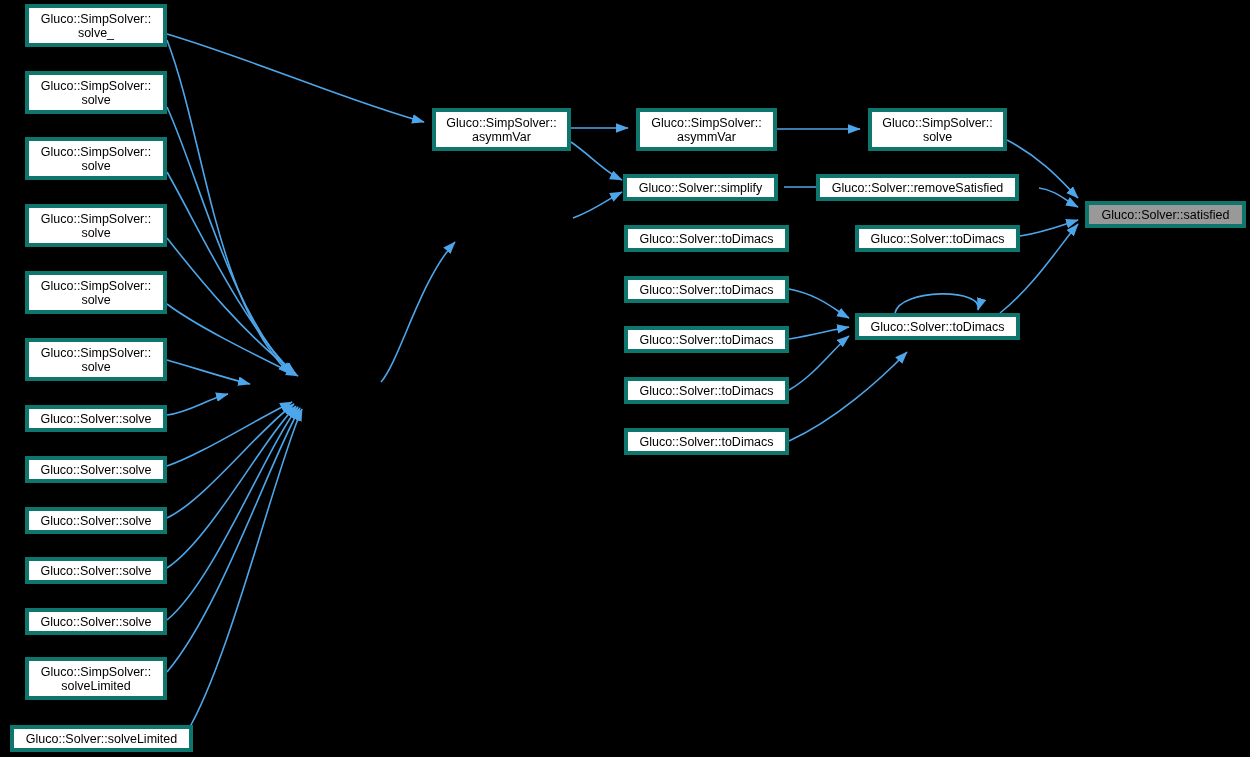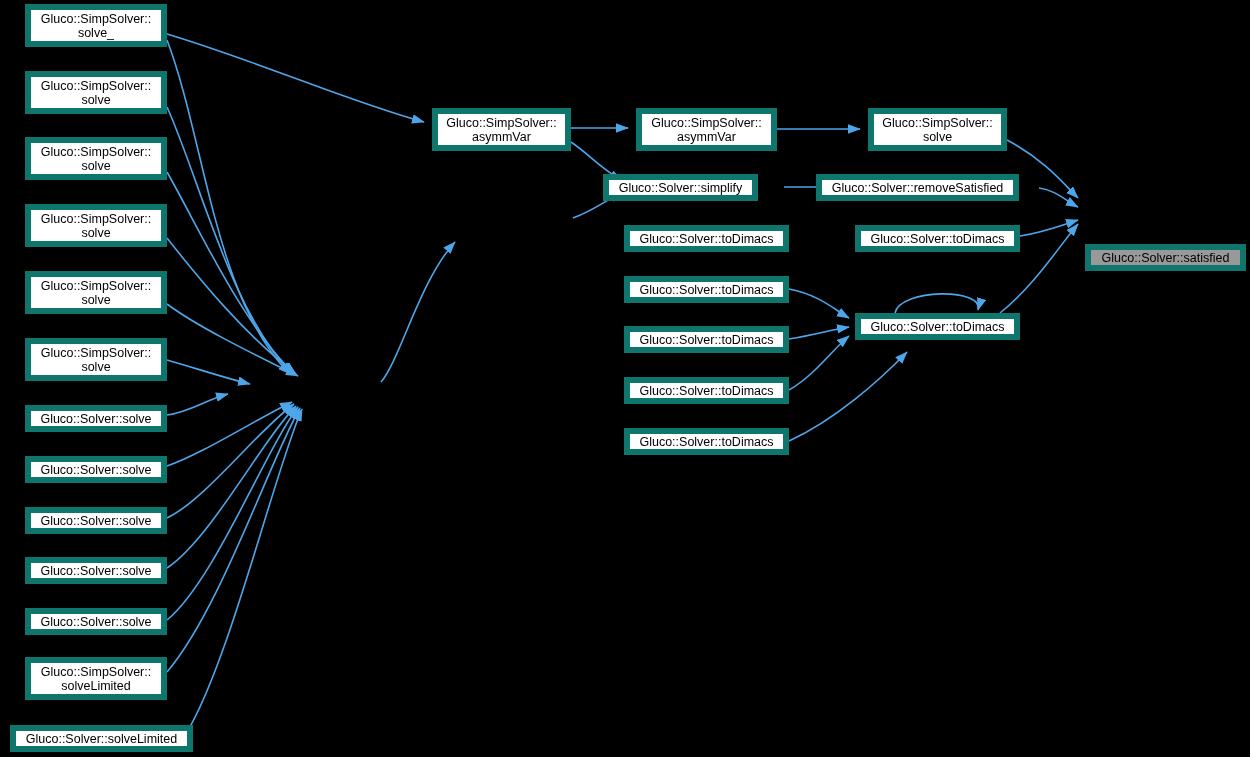--- a/index.html
+++ b/index.html
@@ -20,35 +20,34 @@
     left: 0;
     top: 0;
     width: 1250px;
     height: 757px;
     pointer-events: none;
   }
   .node {
     position: absolute;
     box-sizing: border-box;
     background: #ffffff;
-    border: 6px solid #0f766e;
+    border: 4px solid #0f766e;
     color: #000000;
     font-size: 12.5px;
     line-height: 14px;
     display: flex;
     flex-direction: column;
     align-items: center;
     justify-content: center;
     text-align: center;
     white-space: pre;
     letter-spacing: 0px;
   }
   .node.highlight {
     background: #999999;
-    margin-top: 43px;
   }
   .node span {
     display: block;
   }
 </style>
 </head>
 <body>
 
 <div id="canvas">
 
@@ -169,21 +168,21 @@
     <span>Gluco::SimpSolver::</span>
     <span>asymmVar</span>
   </div>
 
 
   <div class="node" style="left:636px;top:108px;width:141px;height:43px;">
     <span>Gluco::SimpSolver::</span>
     <span>asymmVar</span>
   </div>
 
-  <div class="node" style="left:603px;top:174px;width:155px;height:27px;">
+  <div class="node" style="left:623px;top:174px;width:155px;height:27px;">
     <span>Gluco::Solver::simplify</span>
   </div>
 
   <div class="node" style="left:624px;top:225px;width:165px;height:27px;">
     <span>Gluco::Solver::toDimacs</span>
   </div>
 
   <div class="node" style="left:624px;top:276px;width:165px;height:27px;">
     <span>Gluco::Solver::toDimacs</span>
   </div>

